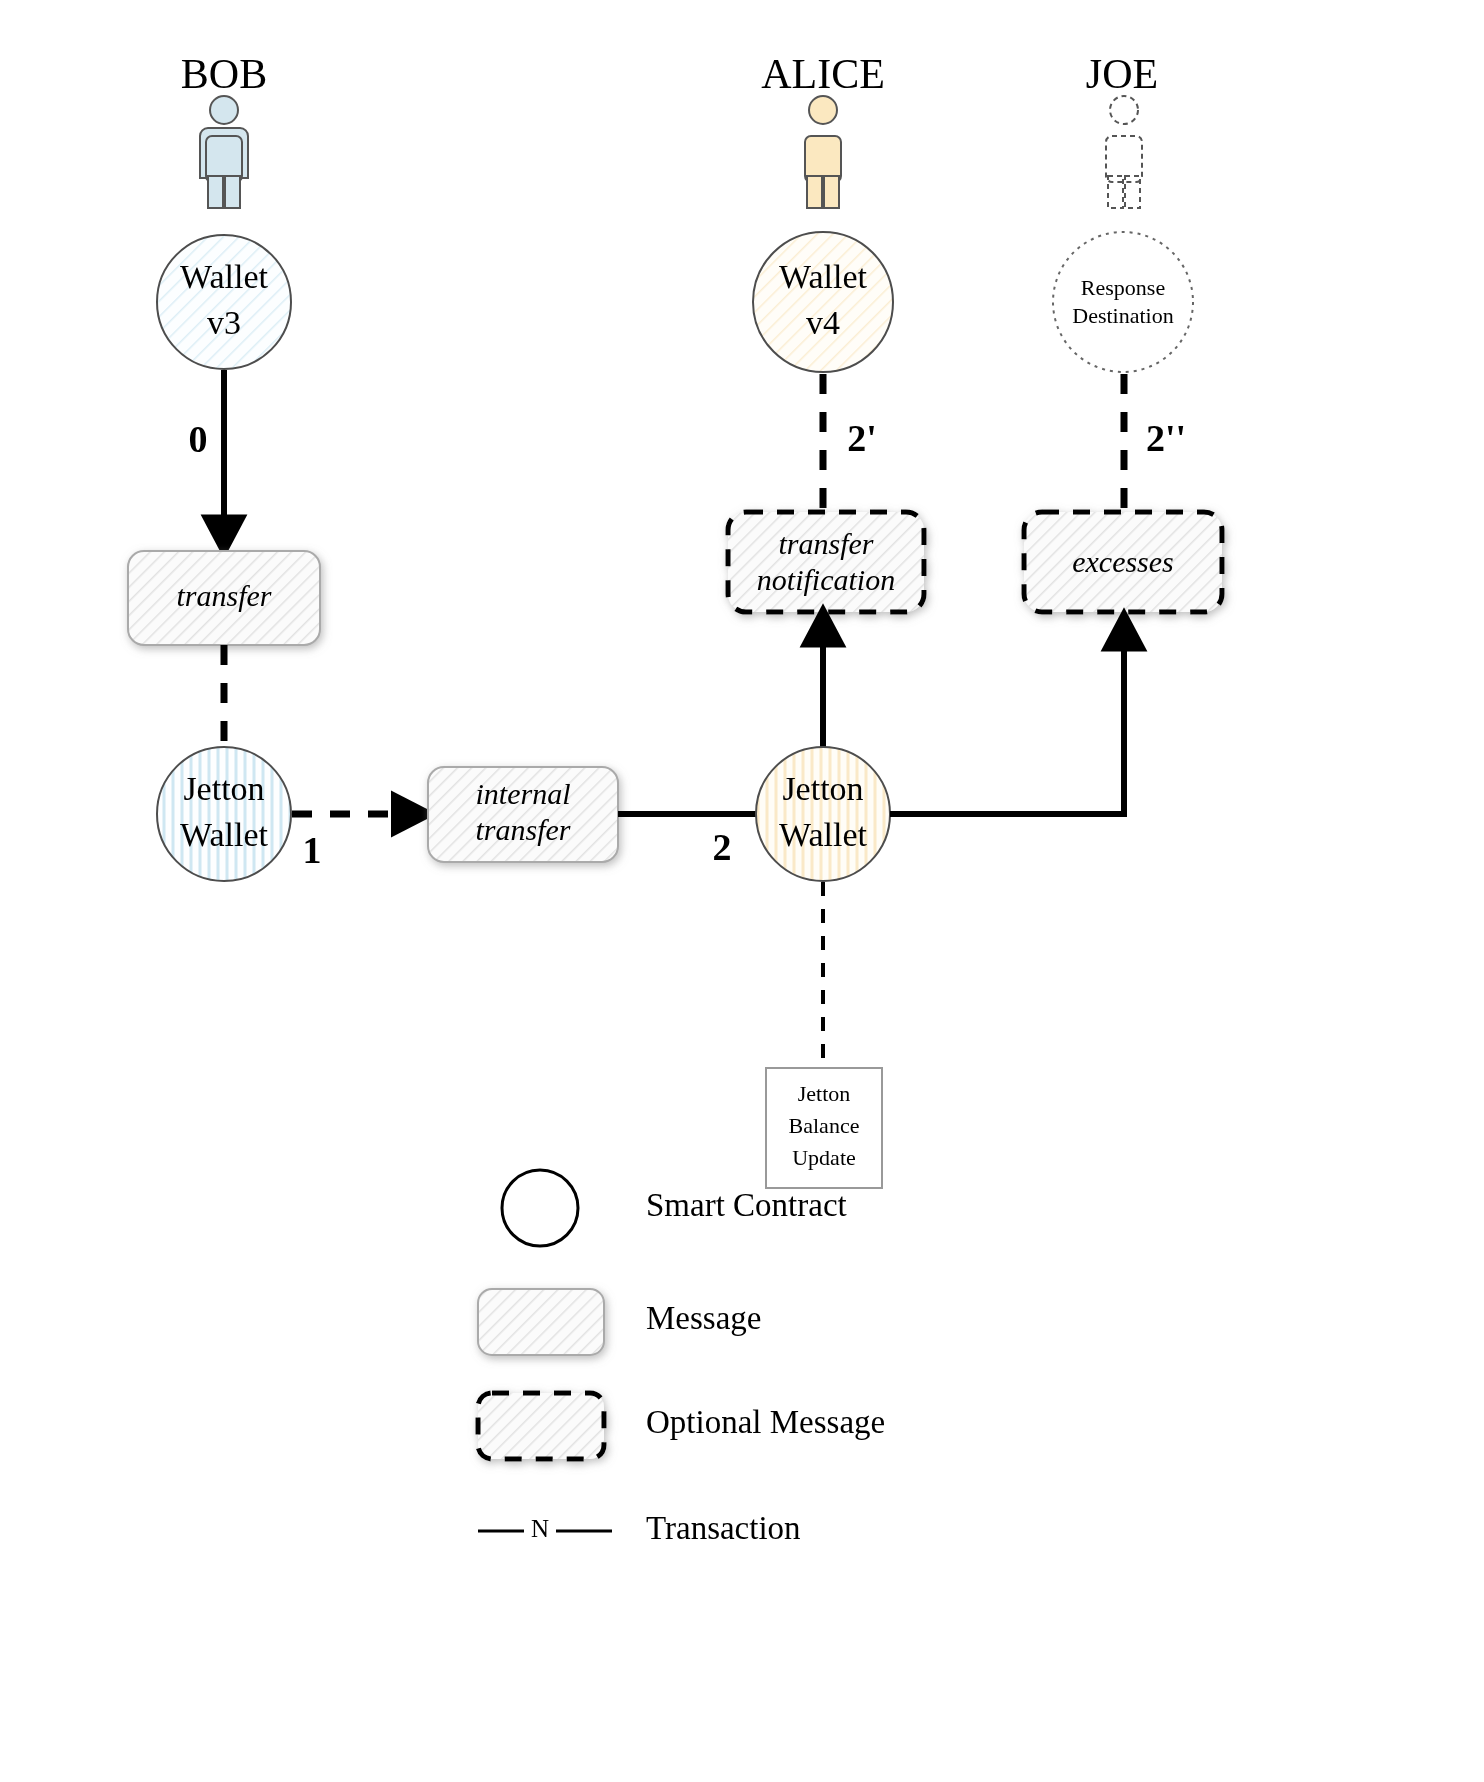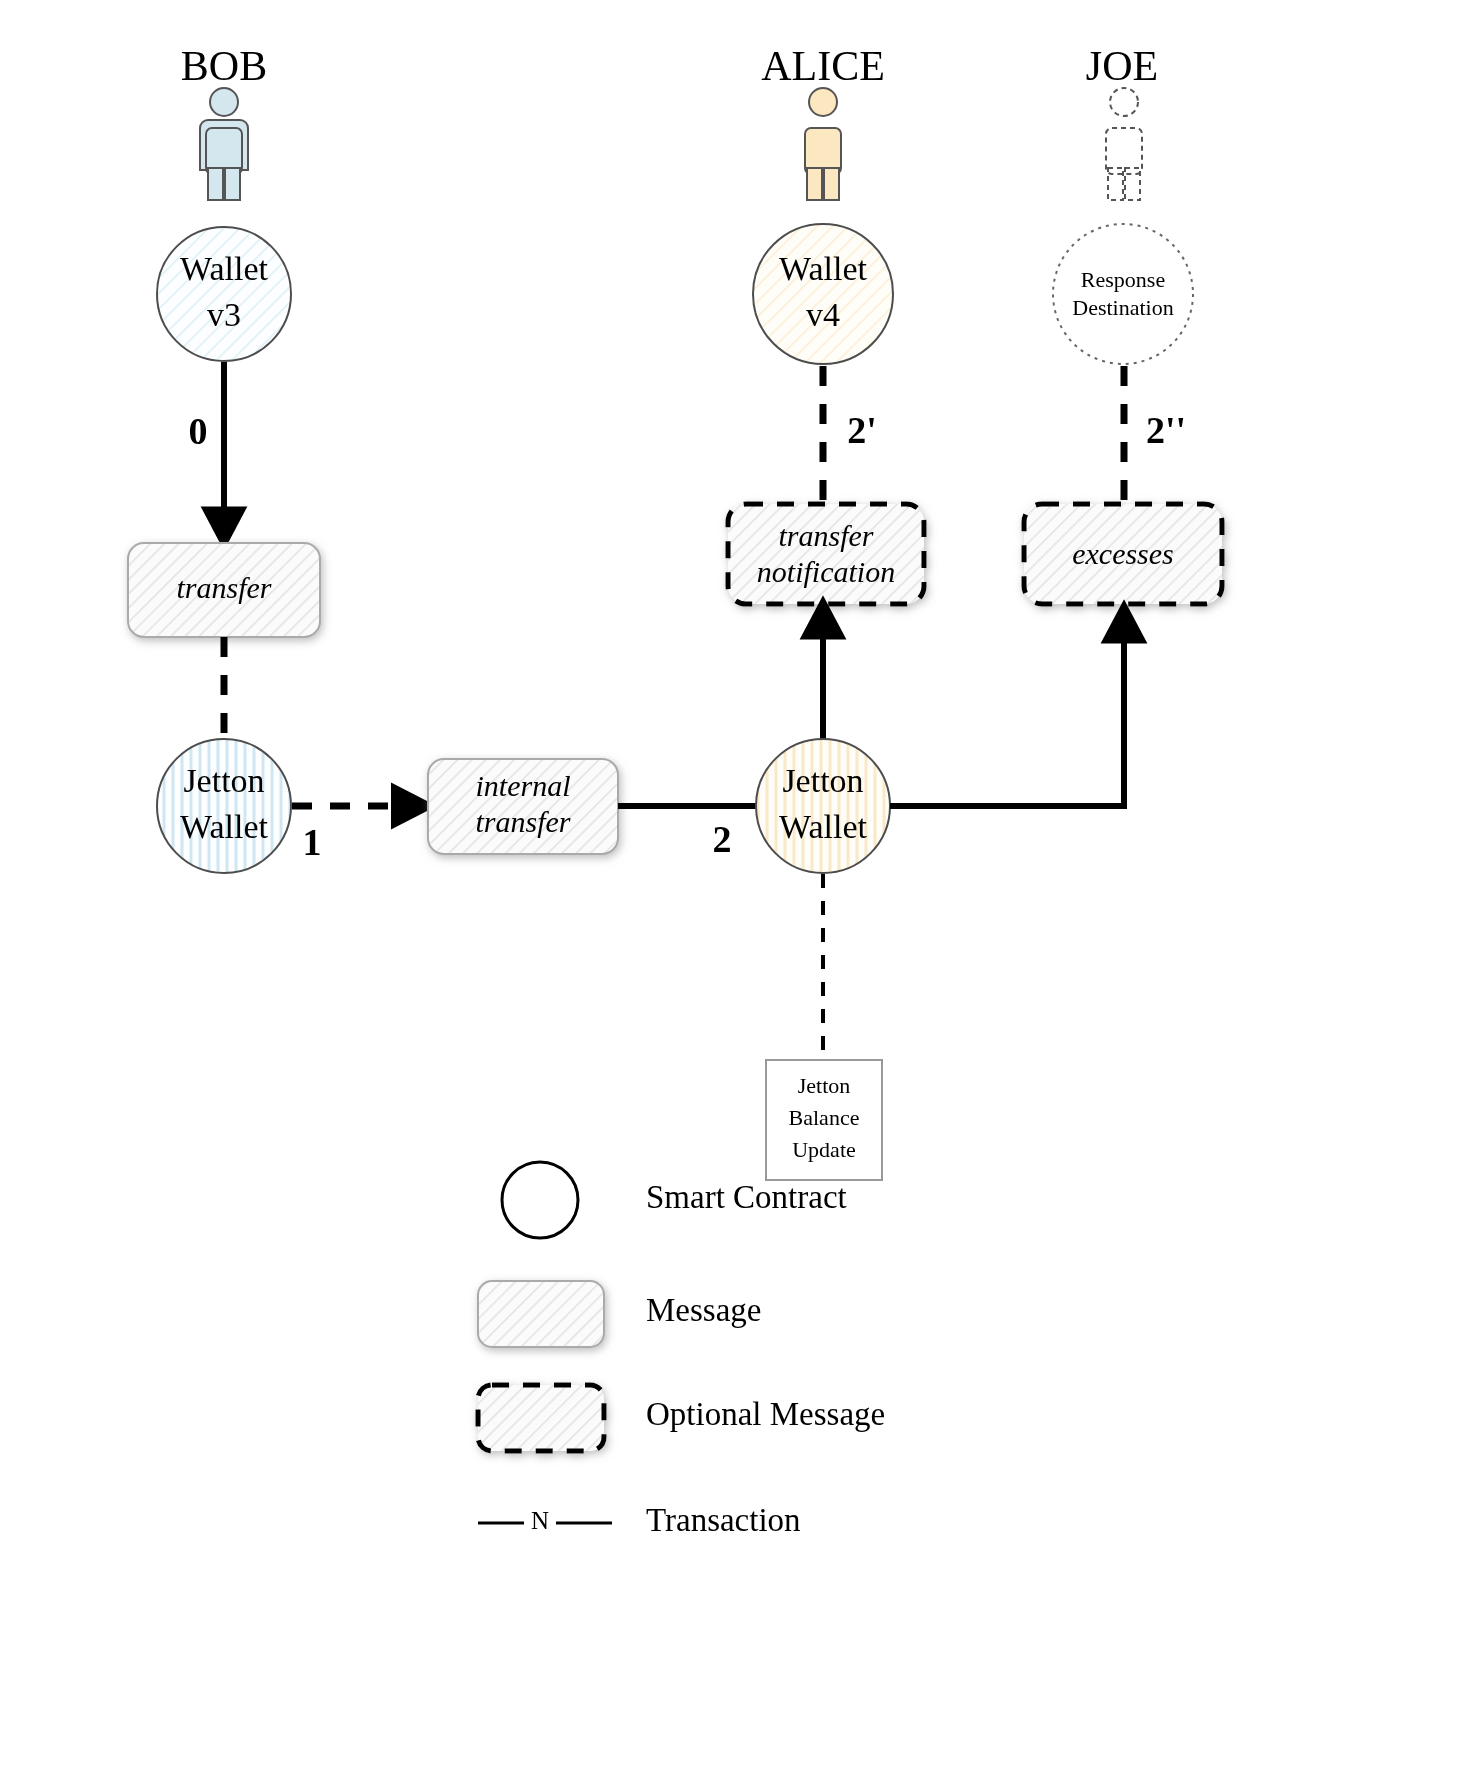--- a/index.html
+++ b/index.html
@@ -10,20 +10,21 @@
   body {
     width: 1484px;
     height: 1782px;
     font-family: "Liberation Serif", "DejaVu Serif", serif;
     position: relative;
     overflow: hidden;
   }
   #diagram-root {
     position: absolute;
     inset: 0;
+    margin-top: 8px;
   }
   svg#scene {
     display: block;
     width: 1484px;
     height: 1782px;
   }
   .actor-name {
     font-family: "Liberation Serif", "DejaVu Serif", serif;
     font-size: 42px;
     fill: #000;

